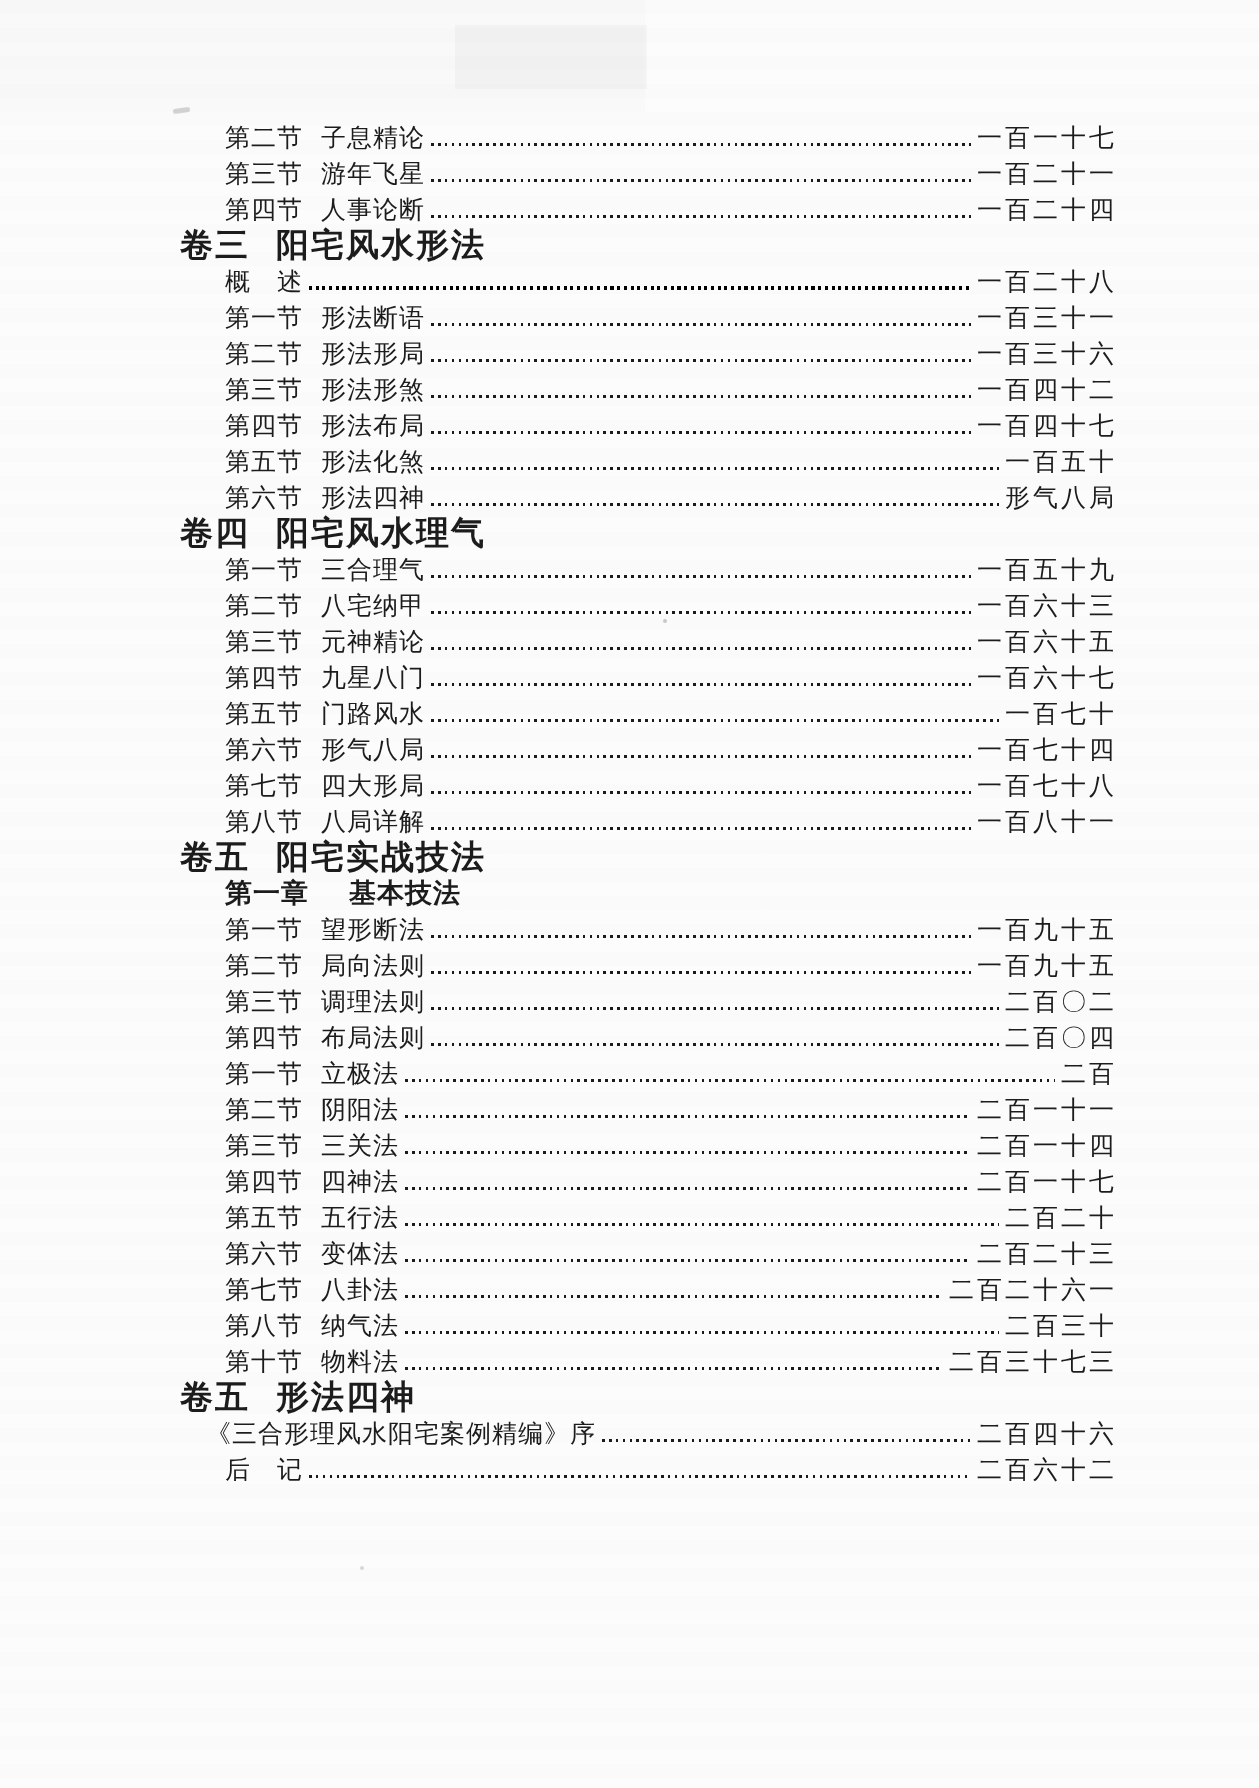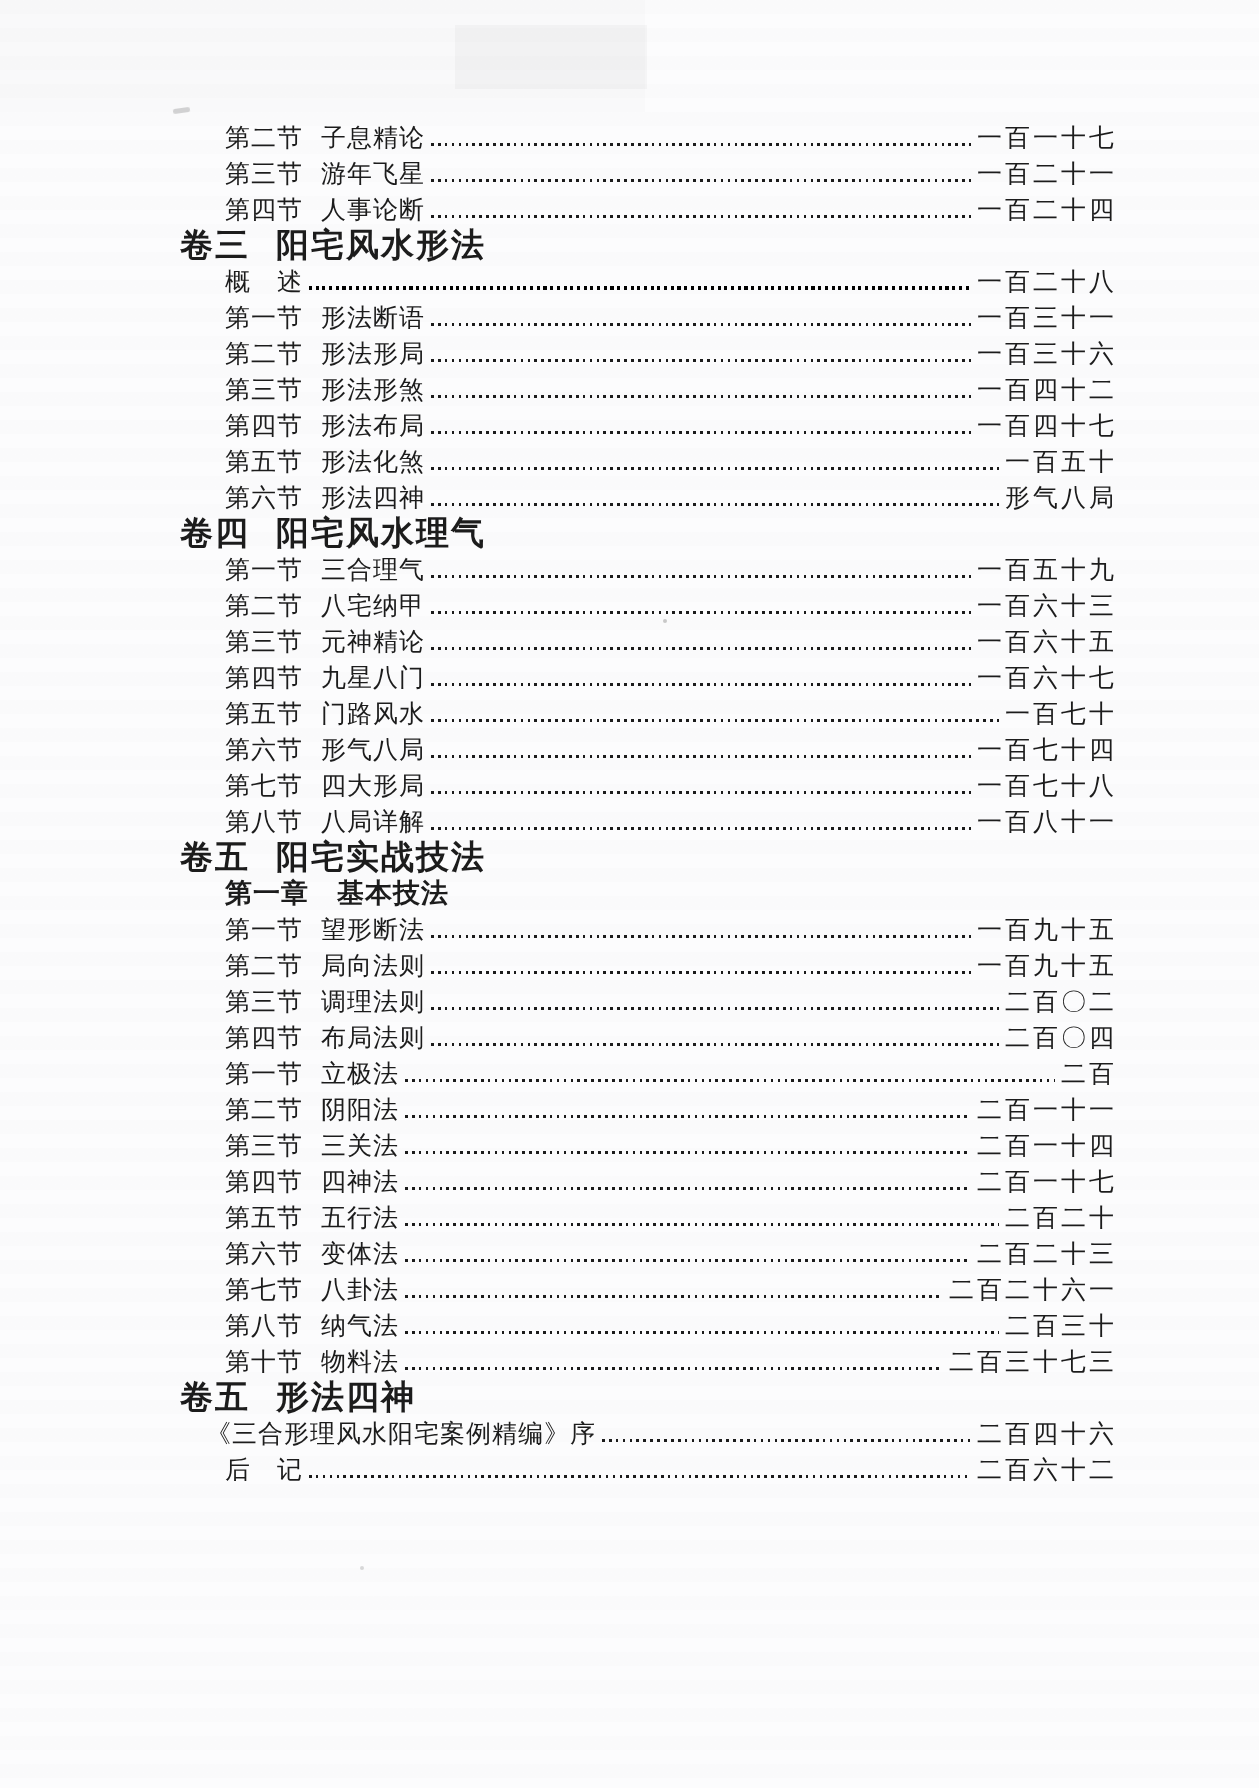--- a/index.html
+++ b/index.html
@@ -31,21 +31,21 @@
   .row.section{padding-left:225px;}
   .row.entry{padding-left:225px;}
   .row.entry.outdent{padding-left:206px;}
   .row.overview{padding-left:225px;font-weight:normal;}
   .row.chapter{padding-left:225px;font-weight:bold;font-size:27px;}
   .row.volume{padding-left:180px;font-weight:bold;font-size:33px;letter-spacing:2px;}
 
   .label{flex:none;font-family:Liberation Mono, monospace;}
   .section .label{width:96px;}
   .volume .label{margin-right:26px;}
-  .chapter .label{margin-right:28px;}
+  .chapter .label{margin-right:40px;}
   .title{flex:none;}
   .dots{
     flex:1;height:3px;margin:0 6px;
     align-self:center;transform:translateY(7px);
     background:repeating-linear-gradient(90deg,#1b1b1b 0 2.6px,rgba(0,0,0,0) 2.6px 6.9px);
   }
   .overview .dots{
     height:4px;
     background:repeating-linear-gradient(90deg,#000 0 3.1px,rgba(0,0,0,0) 3.1px 6.7px);
   }

